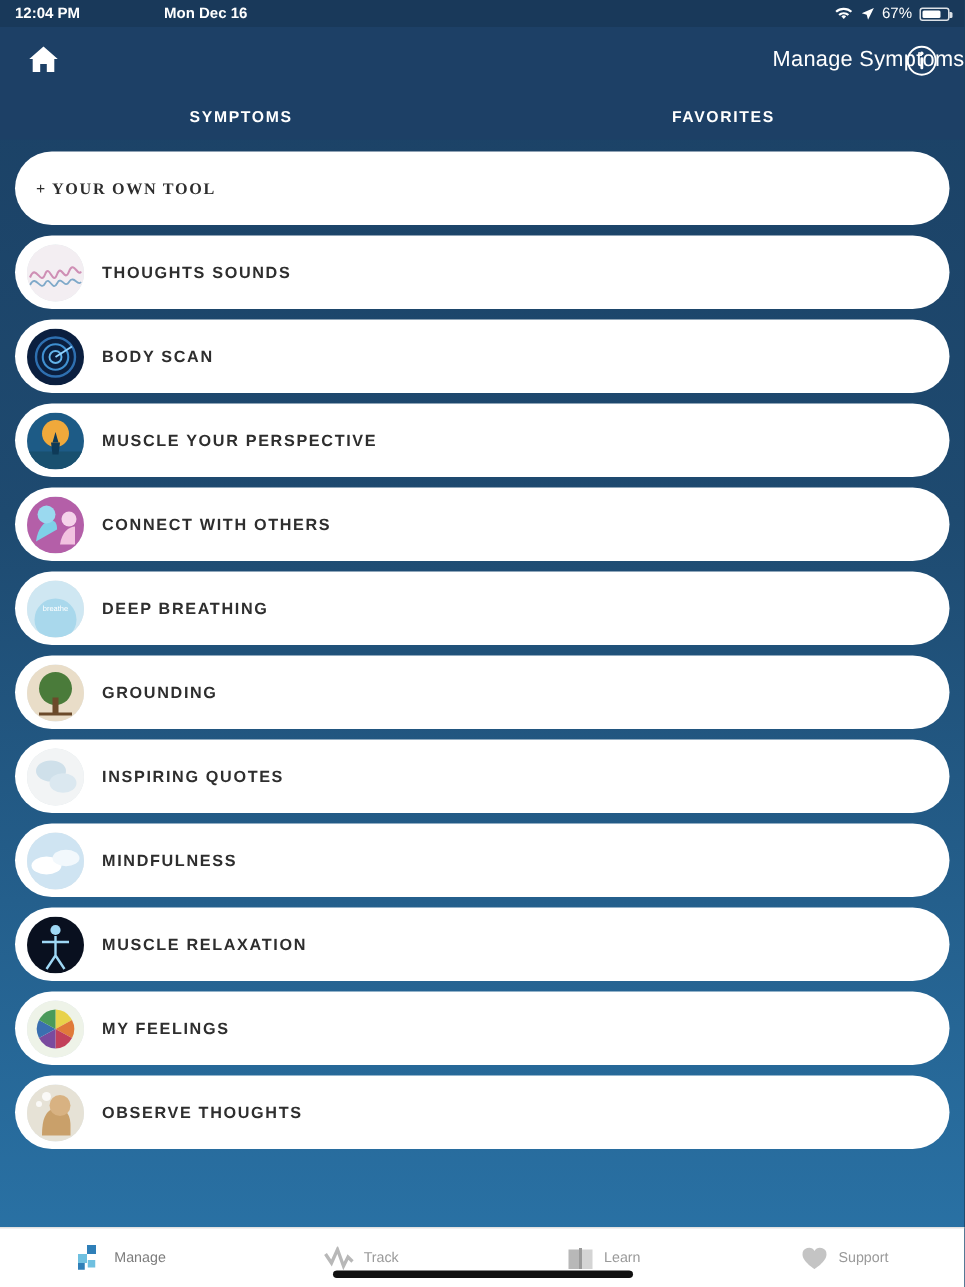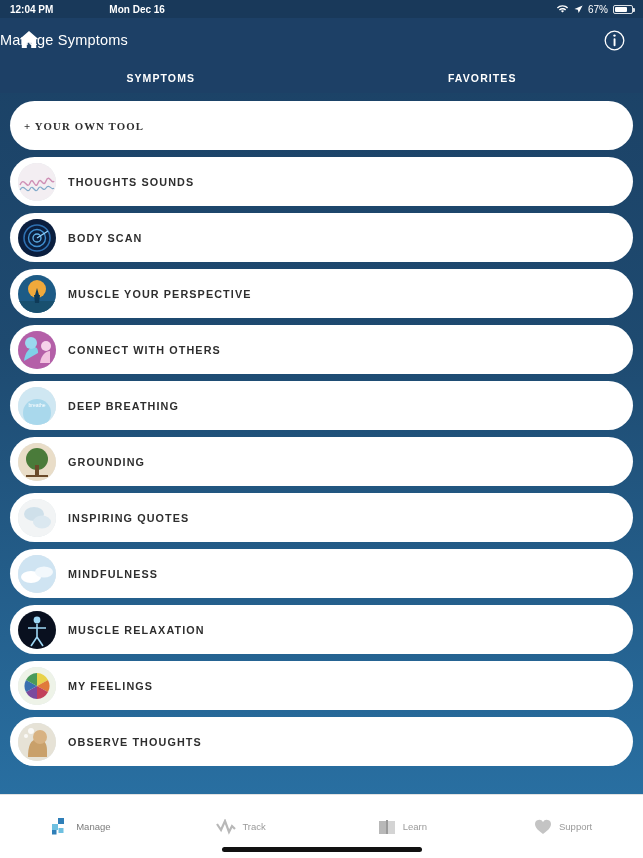--- a/index.html
+++ b/index.html
@@ -49,21 +49,21 @@
 
   
   .navbar {
     height: 44px; flex: 0 0 44px;
     display: flex; align-items: center;
     padding: 0 16px;
     position: relative;
     background: #1d4066;
   }
   .nav-title {
-    position: absolute; left: 0; right: 0; text-align: left;
+    position: absolute; left: 0; right: 0; text-align: right;
     color: #ffffff; font-size: 14.5px; letter-spacing: .2px;
     pointer-events: none;
   }
   .home-btn { width: 26px; height: 26px; display: flex; align-items: center; justify-content: center; cursor: pointer; }
   .info-btn { margin-left: auto; width: 26px; height: 26px; display: flex; align-items: center; justify-content: center; cursor: pointer; }
 
   
   .tabbar {
     flex: 0 0 31px; height: 31px;
     display: flex; align-items: stretch;
@@ -107,21 +107,21 @@
     width: 38px; height: 38px; border-radius: 50%;
     flex: 0 0 38px;
     overflow: hidden;
     position: relative;
     background: #dfe6ea;
   }
   .thumb svg, .thumb .t-inner { display: block; width: 100%; height: 100%; }
 
   
   .bottombar {
-    flex: 0 0 48px; height: 64px;
+    flex: 0 0 48px; height: 40px;
     background: #ffffff;
     display: flex; align-items: center;
     border-top: 1px solid #e2e2e2;
   }
   .bb-item {
     flex: 1 1 0; display: flex; align-items: center; justify-content: center; gap: 6px;
     color: #9a9a9a; font-size: 9.5px; cursor: pointer;
   }
   .bb-item.active { color: #7c7c7c; }
   .bb-ico { width: 20px; height: 18px; display: flex; align-items: center; justify-content: center; }

